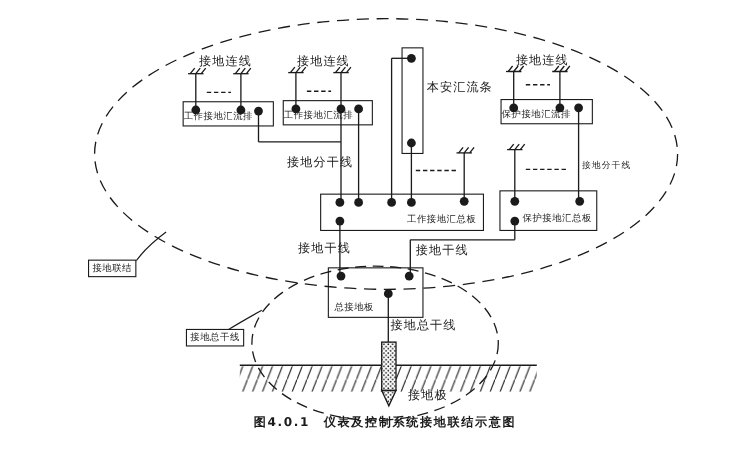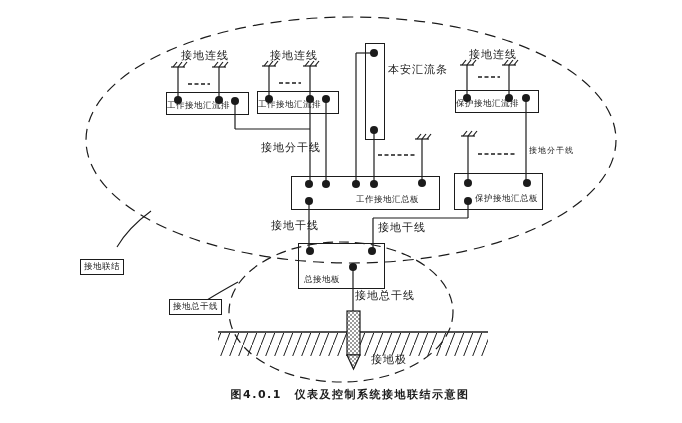--- a/index.html
+++ b/index.html
@@ -4,21 +4,21 @@
 <style>
   html,body{margin:0;padding:0;background:#ffffff;}
   body{width:682px;height:423px;position:relative;font-family:"DejaVu Sans",sans-serif;color:#1b1b1b;}
   .stage{position:absolute;inset:0;}
   svg.geom{position:absolute;left:0;top:0;}
   .lbl{position:absolute;font-size:11px;letter-spacing:1px;white-space:nowrap;color:#1b1b1b;}
   .boxed-lbl{position:absolute;font-size:8.5px;letter-spacing:0.5px;white-space:nowrap;border:1px solid #1b1b1b;padding:1px 3px;background:#fff;}
   .busbox{position:absolute;border:1.3px solid #1b1b1b;box-sizing:border-box;background:transparent;}
   .busbox .txt{position:absolute;font-size:8.5px;letter-spacing:0.5px;white-space:nowrap;}
   .b-bottom-center{left:0;right:0;bottom:2px;text-align:left;}
-  .caption{position:absolute;left:170px;top:387px;width:360px;text-align:center;font-size:11px;font-weight:bold;letter-spacing:1.5px;}
+  .caption{position:absolute;left:170px;top:376px;width:360px;text-align:center;font-size:11px;font-weight:bold;letter-spacing:1.5px;}
 </style>
 </head>
 <body>
 
 <div class="stage">
 
   <svg class="geom" width="682" height="423" viewBox="0 0 682 423">
     <defs>
       <g id="gtop" stroke="#1b1b1b" stroke-width="1.2" fill="none">
         <path d="M-7,0 L7,0"></path>
@@ -130,37 +130,37 @@
   </div>
   <div class="busbox" style="left:257px;top:91px;width:82px;height:23px;">
     <div class="txt b-bottom-center">工作接地汇流排</div>
   </div>
   <div class="busbox" style="left:455px;top:90px;width:84px;height:23px;">
     <div class="txt b-bottom-center">保护接地汇流排</div>
   </div>
   <div class="busbox" style="left:365px;top:43px;width:20px;height:97px;"></div>
 
   <div class="busbox" style="left:291px;top:176px;width:149px;height:34px;">
-    <div class="txt" style="right:20px;bottom:3px;">工作接地汇总板</div>
+    <div class="txt" style="right:6px;bottom:3px;">工作接地汇总板</div>
   </div>
   <div class="busbox" style="left:454px;top:173px;width:89px;height:37px;">
     <div class="txt" style="right:4px;bottom:4px;text-align:right;">保护接地汇总板</div>
   </div>
   <div class="busbox" style="left:298px;top:243px;width:87px;height:46px;">
     <div class="txt" style="left:5px;bottom:2px;">总接地板</div>
   </div>
 
   <div class="lbl" style="left:181px;top:48px;">接地连线</div>
   <div class="lbl" style="left:270px;top:48px;">接地连线</div>
   <div class="lbl" style="left:469px;top:47px;">接地连线</div>
-  <div class="lbl" style="left:388px;top:62px;">本安汇流条</div>
+  <div class="lbl" style="left:388px;top:72px;">本安汇流条</div>
   <div class="lbl" style="left:261px;top:140px;">接地分干线</div>
   <div class="lbl" style="left:529px;top:145px;font-size:8px;">接地分干线</div>
   <div class="lbl" style="left:271px;top:218px;">接地干线</div>
   <div class="lbl" style="left:378px;top:220px;">接地干线</div>
   <div class="lbl" style="left:355px;top:288px;">接地总干线</div>
   <div class="lbl" style="left:371px;top:352px;">接地极</div>
 
-  <div class="boxed-lbl" style="left:80px;top:259px;">接地联结</div>
+  <div class="boxed-lbl" style="left:80px;top:236px;">接地联结</div>
   <div class="boxed-lbl" style="left:169px;top:299px;">接地总干线</div>
 
   <div class="caption">图4.0.1　仪表及控制系统接地联结示意图</div>
 </div>
 
 </body></html>

